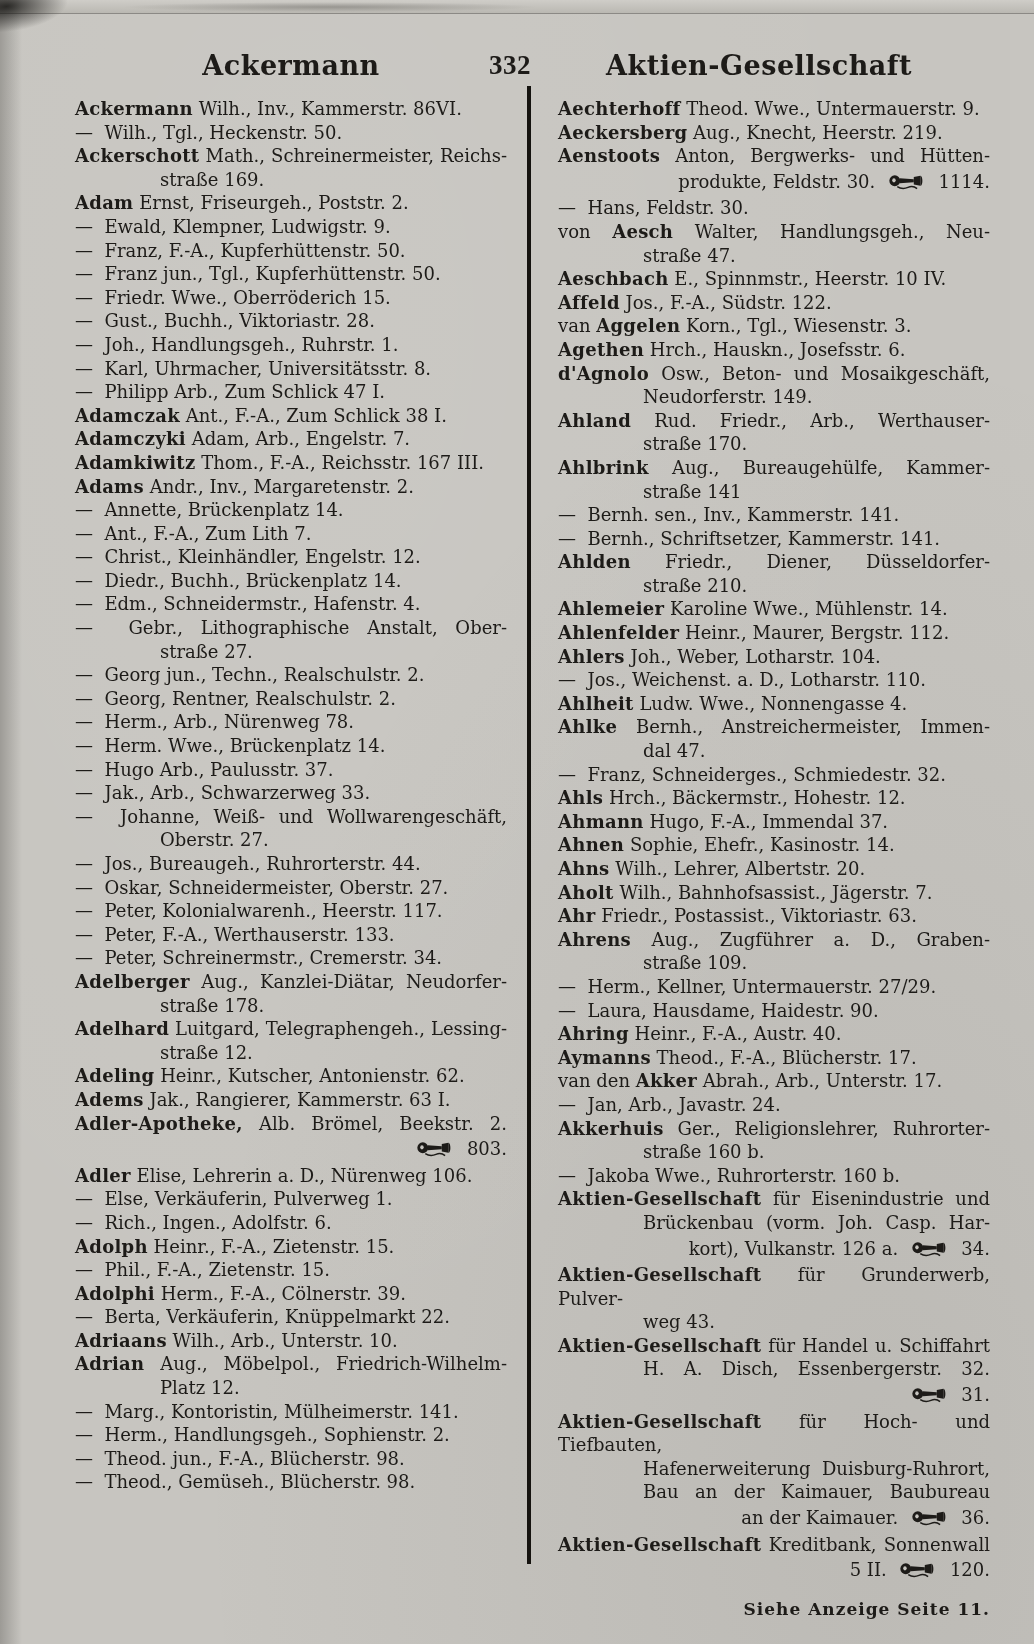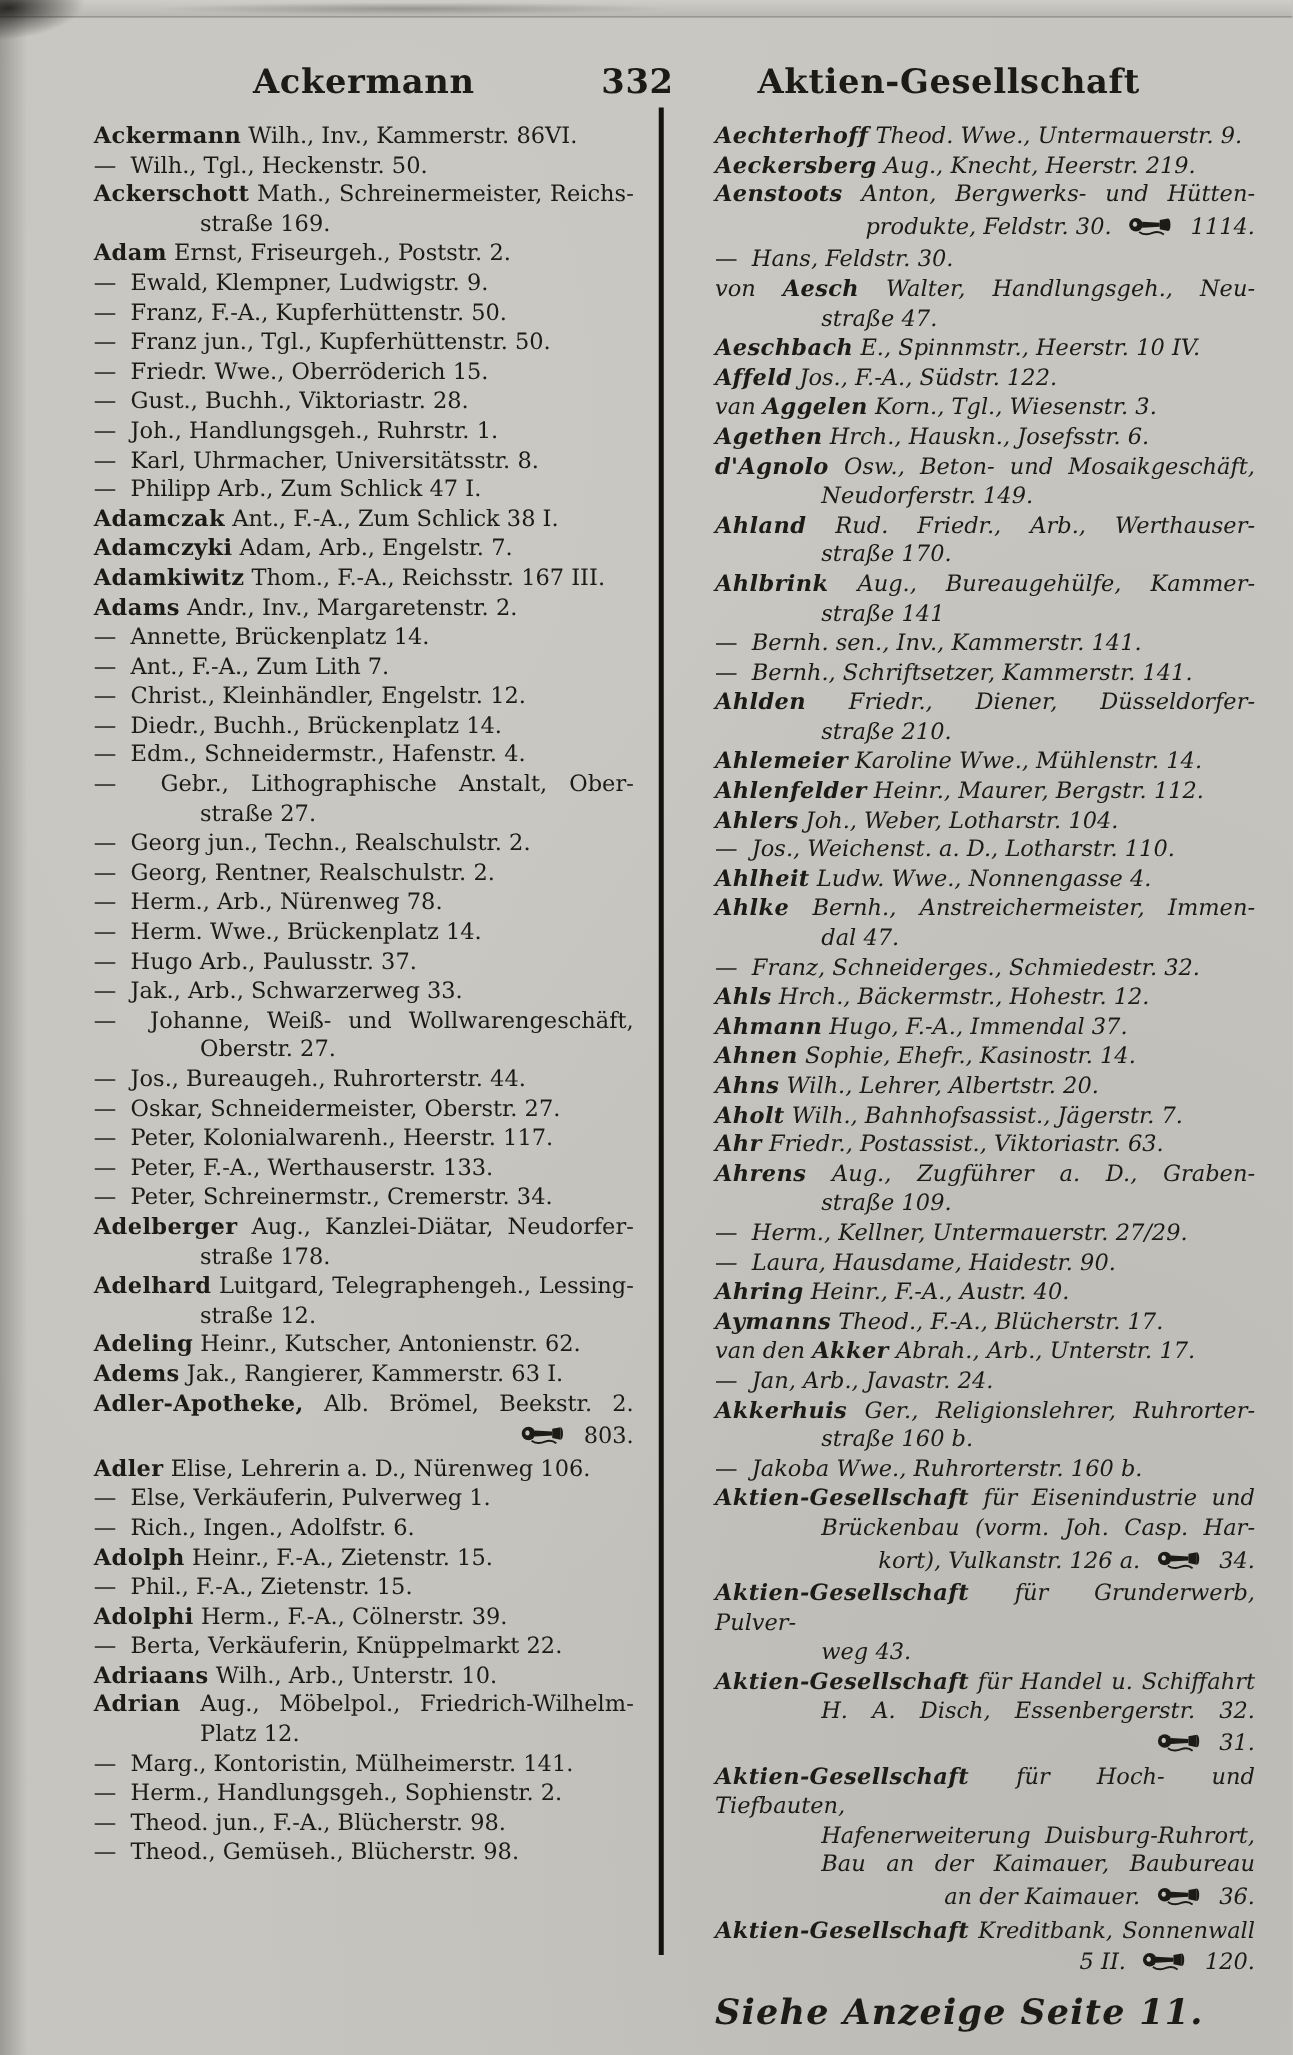--- a/index.html
+++ b/index.html
@@ -23,43 +23,43 @@
   .corner-smudge{position:absolute;top:-14px;left:-22px;width:96px;height:46px;
     background:radial-gradient(ellipse at 30% 40%, rgba(20,19,17,.85), rgba(20,19,17,0) 65%);
     transform:rotate(-6deg);}
   .top-smudge{position:absolute;top:2px;left:120px;width:420px;height:10px;
     background:radial-gradient(ellipse, rgba(70,68,64,.35), transparent 70%);}
 
   
   .header{position:absolute;top:50px;left:0;right:0;height:40px;}
   .header .ht{position:absolute;font-weight:700;font-size:27px;letter-spacing:.5px;text-align:center;}
   .h-left{left:75px;width:432px;}
-  .h-num{left:455px;width:110px;font-size:25px;font-weight:400;}
+  .h-num{left:455px;width:110px;font-size:25px;font-weight:400;font-family:Liberation Serif, serif;}
   .h-right{left:543px;width:432px;}
 
   
   .divider{position:absolute;left:527px;top:86px;width:4px;height:1478px;background:#15130f;}
 
   
   .col{position:absolute;top:97px;font-size:18px;line-height:23.6px;}
   .col-left{left:75px;width:432px;}
-  .col-right{left:572px;width:432px;font-style:italic;}
+  .col-right{left:558px;width:432px;}
   .entry{}
   .line{white-space:pre-wrap;}
   .line.cont{padding-left:85px;}
   .line.just{text-align:justify;text-align-last:justify;-moz-text-align-last:justify;}
   .line.phoneline{margin:2px 0 3px 0;text-align:right;}
   .headword{font-weight:700;letter-spacing:.3px;}
   .phone-svg{vertical-align:-2px;margin:0 6px 0 2px;}
   .phone-svg .ink{fill:#1d1b18;}
   .phone-svg .cord{fill:none;stroke:#1d1b18;stroke-width:1.8;}
   .phone-svg .hole{fill:#c7c5c0;}
 
-  .footer-note{font-weight:700;font-size:28px;letter-spacing:1px;
-    text-align:left;margin-top:16px;}
+  .footer-note{font-weight:700;font-size:17px;letter-spacing:1px;
+    text-align:right;margin-top:16px;}
 </style>
 </head>
 <body>
 
 <div class="paper-texture"></div>
 <div class="edge-top"></div>
 <div class="edge-left"></div>
 <div class="corner-smudge"></div>
 <div class="top-smudge"></div>
 

